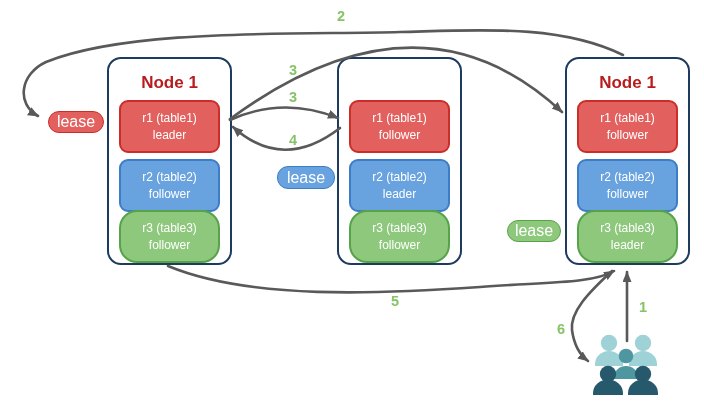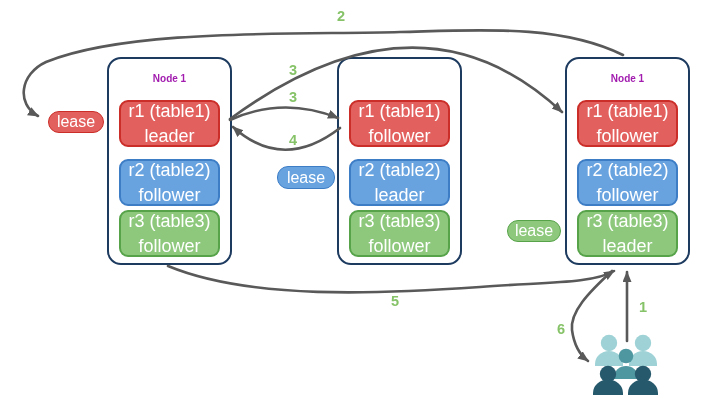--- a/index.html
+++ b/index.html
@@ -18,32 +18,32 @@
   }
   .arrows{position:absolute; left:0; top:0; width:704px; height:405px; z-index:5; pointer-events:none;}
   .arrow{stroke:var(--arrow); stroke-width:2.6; fill:none; stroke-linecap:round;}
   .arrowhead{fill:var(--arrow);}
   .node{
     position:absolute; top:57px; width:125px; height:208px; box-sizing:border-box;
     background:#fff; border:2px solid var(--node-border); border-radius:14px; z-index:2;
   }
   .node-title{
     position:absolute; top:14px; left:0; right:0; text-align:center;
-    font-weight:bold; font-size:10px; color:#a21caf;
+    font-weight:bold; font-size:17px; color:#b91c1c;
   }
   .replica{
-    position:absolute; left:10px; width:101px; height:47px; box-sizing:border-box;
+    position:absolute; left:10px; width:101px; height:53px; box-sizing:border-box;
     border-radius:9px; border:2px solid; display:flex; flex-direction:column;
-    align-items:center; justify-content:center; color:#fff; font-size:18px; line-height:1.35;
+    align-items:center; justify-content:center; color:#fff; font-size:12px; line-height:1.35;
     text-align:center;
   }
   .replica.red{background:var(--red-fill); border-color:var(--red-border);}
   .replica.blue{background:var(--blue-fill); border-color:var(--blue-border);}
   .replica.green{background:var(--green-fill); border-color:var(--green-border);}
-  .r-pos-0{top:41px;} .r-pos-1{top:100px;} .r-pos-2{top:151px;}
+  .r-pos-0{top:41px;} .r-pos-1{top:100px;} .r-pos-2{top:151px;border-radius:18px;}
   .lease{
     position:absolute; box-sizing:border-box; border-radius:11px; border:1.5px solid;
     color:#fff; font-size:16px; display:flex; align-items:center; justify-content:center;
     z-index:3;
   }
   .lease.red{background:var(--red-fill); border-color:var(--red-border); left:48px; top:111px; width:56px; height:22px;}
   .lease.blue{background:var(--blue-fill); border-color:var(--blue-border); left:277px; top:166px; width:58px; height:23px;}
   .lease.green{background:var(--green-fill); border-color:var(--green-border); left:507px; top:220px; width:54px; height:22px;}
   .step-label{
     position:absolute; transform:translate(-50%,-50%); z-index:6;

